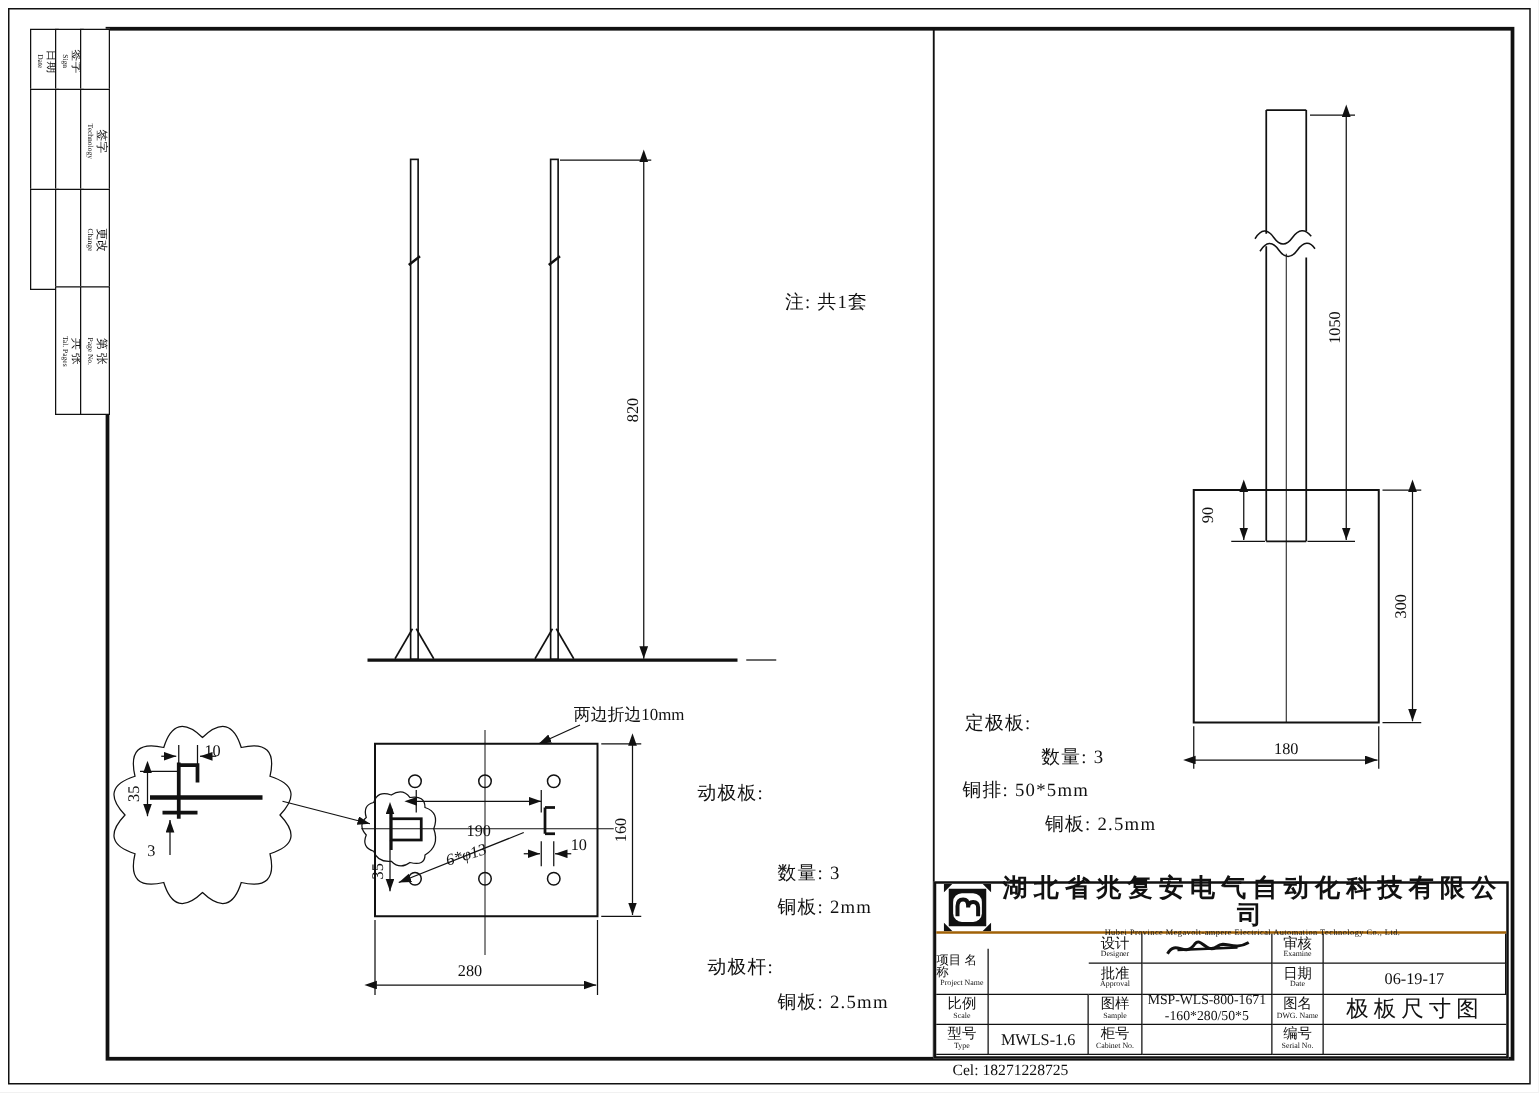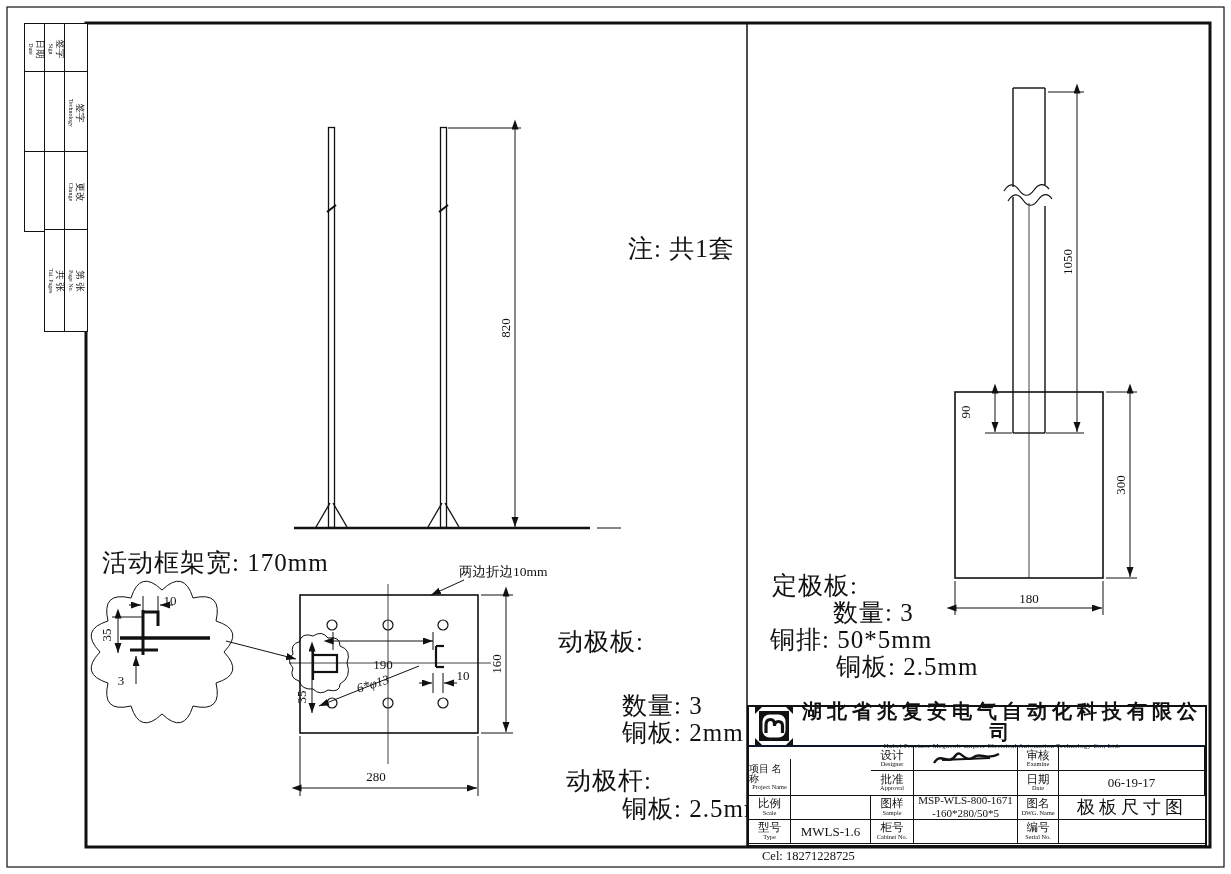--- a/index.html
+++ b/index.html
@@ -1,33 +1,33 @@
 <!DOCTYPE html>
 <html><head>
 <meta charset="utf-8">
 <style>
   html,body{margin:0;padding:0;background:#e8e8e8;}
   #page{position:relative;width:1231px;height:874px;background:#ffffff;overflow:hidden;
         font-family:"Liberation Serif","DejaVu Serif",serif;color:#111;}
   #linework{position:absolute;left:0;top:0;pointer-events:none;}
   .abs{position:absolute;white-space:nowrap;}
-  .cn21{font-size:25px;letter-spacing:1px;font-family:Liberation Serif, serif;}
+  .cn21{font-size:15px;letter-spacing:1px;font-family:Liberation Serif, serif;}
   .cn14{font-size:13.5px;}
   .dim{font-size:13px;width:40px;height:14px;display:flex;align-items:center;justify-content:center;}
   .dimv{transform:rotate(-90deg);}
   
   .scell{position:absolute;border:1.2px solid #111;background:#fff;}
   .rot{position:absolute;left:50%;top:50%;transform:translate(-50%,-50%) rotate(90deg);
        text-align:center;white-space:nowrap;line-height:1.05;}
   .rot .zh{display:block;font-size:9.5px;}
   .rot .en{display:block;font-size:6px;}
   
   #tblock{position:absolute;left:747px;top:705px;width:460px;height:142px;
           border:2.5px solid #111;box-sizing:border-box;background:#fff;}
-  #tb-head{height:40px;border-bottom:2px solid #0f172a;display:flex;align-items:center;box-sizing:border-box;font-family:Liberation Serif, serif;}
+  #tb-head{height:40px;border-bottom:2px solid #a16207;display:flex;align-items:center;box-sizing:border-box;font-family:Liberation Serif, serif;}
   #tb-logo{width:50px;display:flex;justify-content:center;align-items:center;}
   #tb-co{flex:1;text-align:center;line-height:1.05;}
   #tb-co .zh{font-size:20px;font-weight:bold;letter-spacing:5px;display:block;}
   #tb-co .en{font-size:7px;letter-spacing:.4px;display:block;transform:scale(.95);}
   #tb-grid{display:grid;grid-template-columns:42px 80px 43px 104px 41px auto;
            grid-template-rows:repeat(4,1fr);height:97px;}
   .tcell{border-right:1.2px solid #111;border-bottom:1.2px solid #111;
          display:flex;flex-direction:column;align-items:center;justify-content:center;
          line-height:1;overflow:hidden;}
   .tcell.last{border-right:none;}
@@ -204,21 +204,20 @@
       </div>
   </div>
   <div class="scell" style="left:64px;top:229px;width:22px;height:101px;">
     <div class="rot">
         <span class="zh">第 张</span>
         <span class="en">Page No.</span>
       </div>
   </div>
 
   <div class="abs cn21" style="left:628px;top:232px;">注: 共1套</div>
-  <div class="abs cn21" style="left:102px;top:546px;">活动框架宽: 170mm</div>
   <div class="abs cn14" style="left:459px;top:563px;">两边折边10mm</div>
 
   <div class="abs cn21" style="left:558px;top:625px;">动极板:</div>
   <div class="abs cn21" style="left:622px;top:689px;">数量: 3</div>
   <div class="abs cn21" style="left:622px;top:716px;">铜板: 2mm</div>
   <div class="abs cn21" style="left:566px;top:764px;">动极杆:</div>
   <div class="abs cn21" style="left:622px;top:792px;">铜板: 2.5mm</div>
 
   <div class="abs cn21" style="left:772px;top:569px;">定极板:</div>
   <div class="abs cn21" style="left:833px;top:596px;">数量: 3</div>

